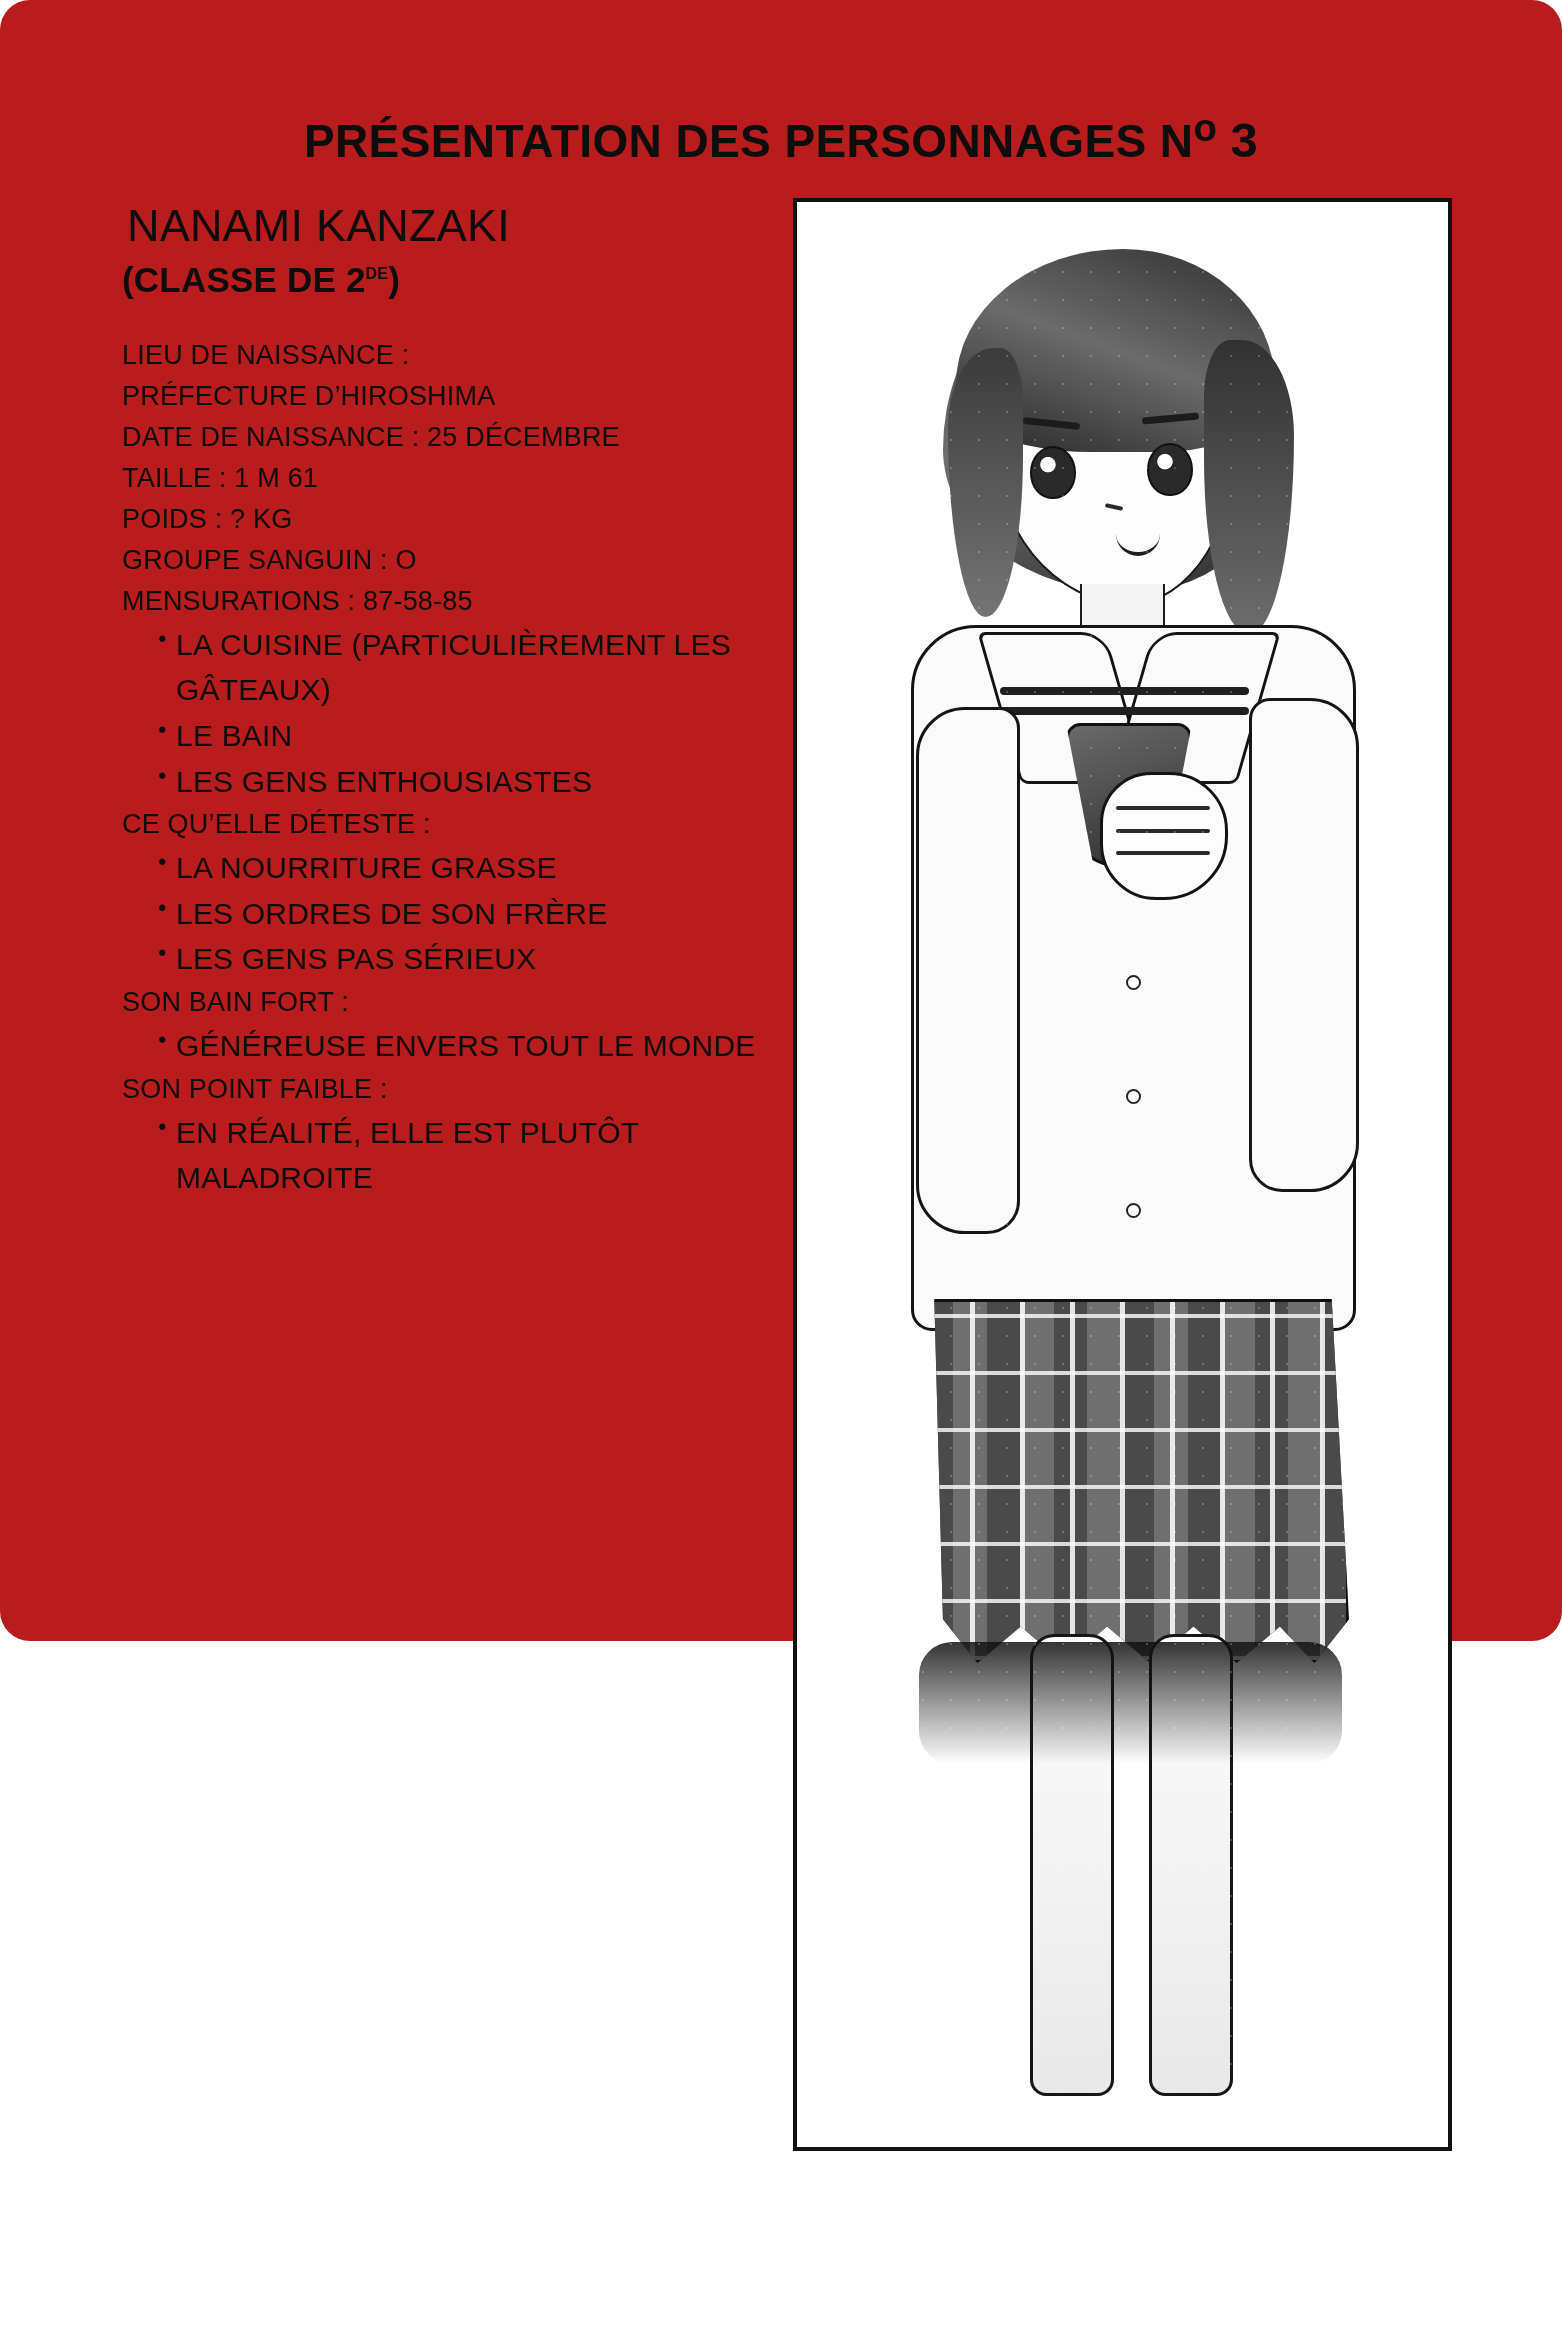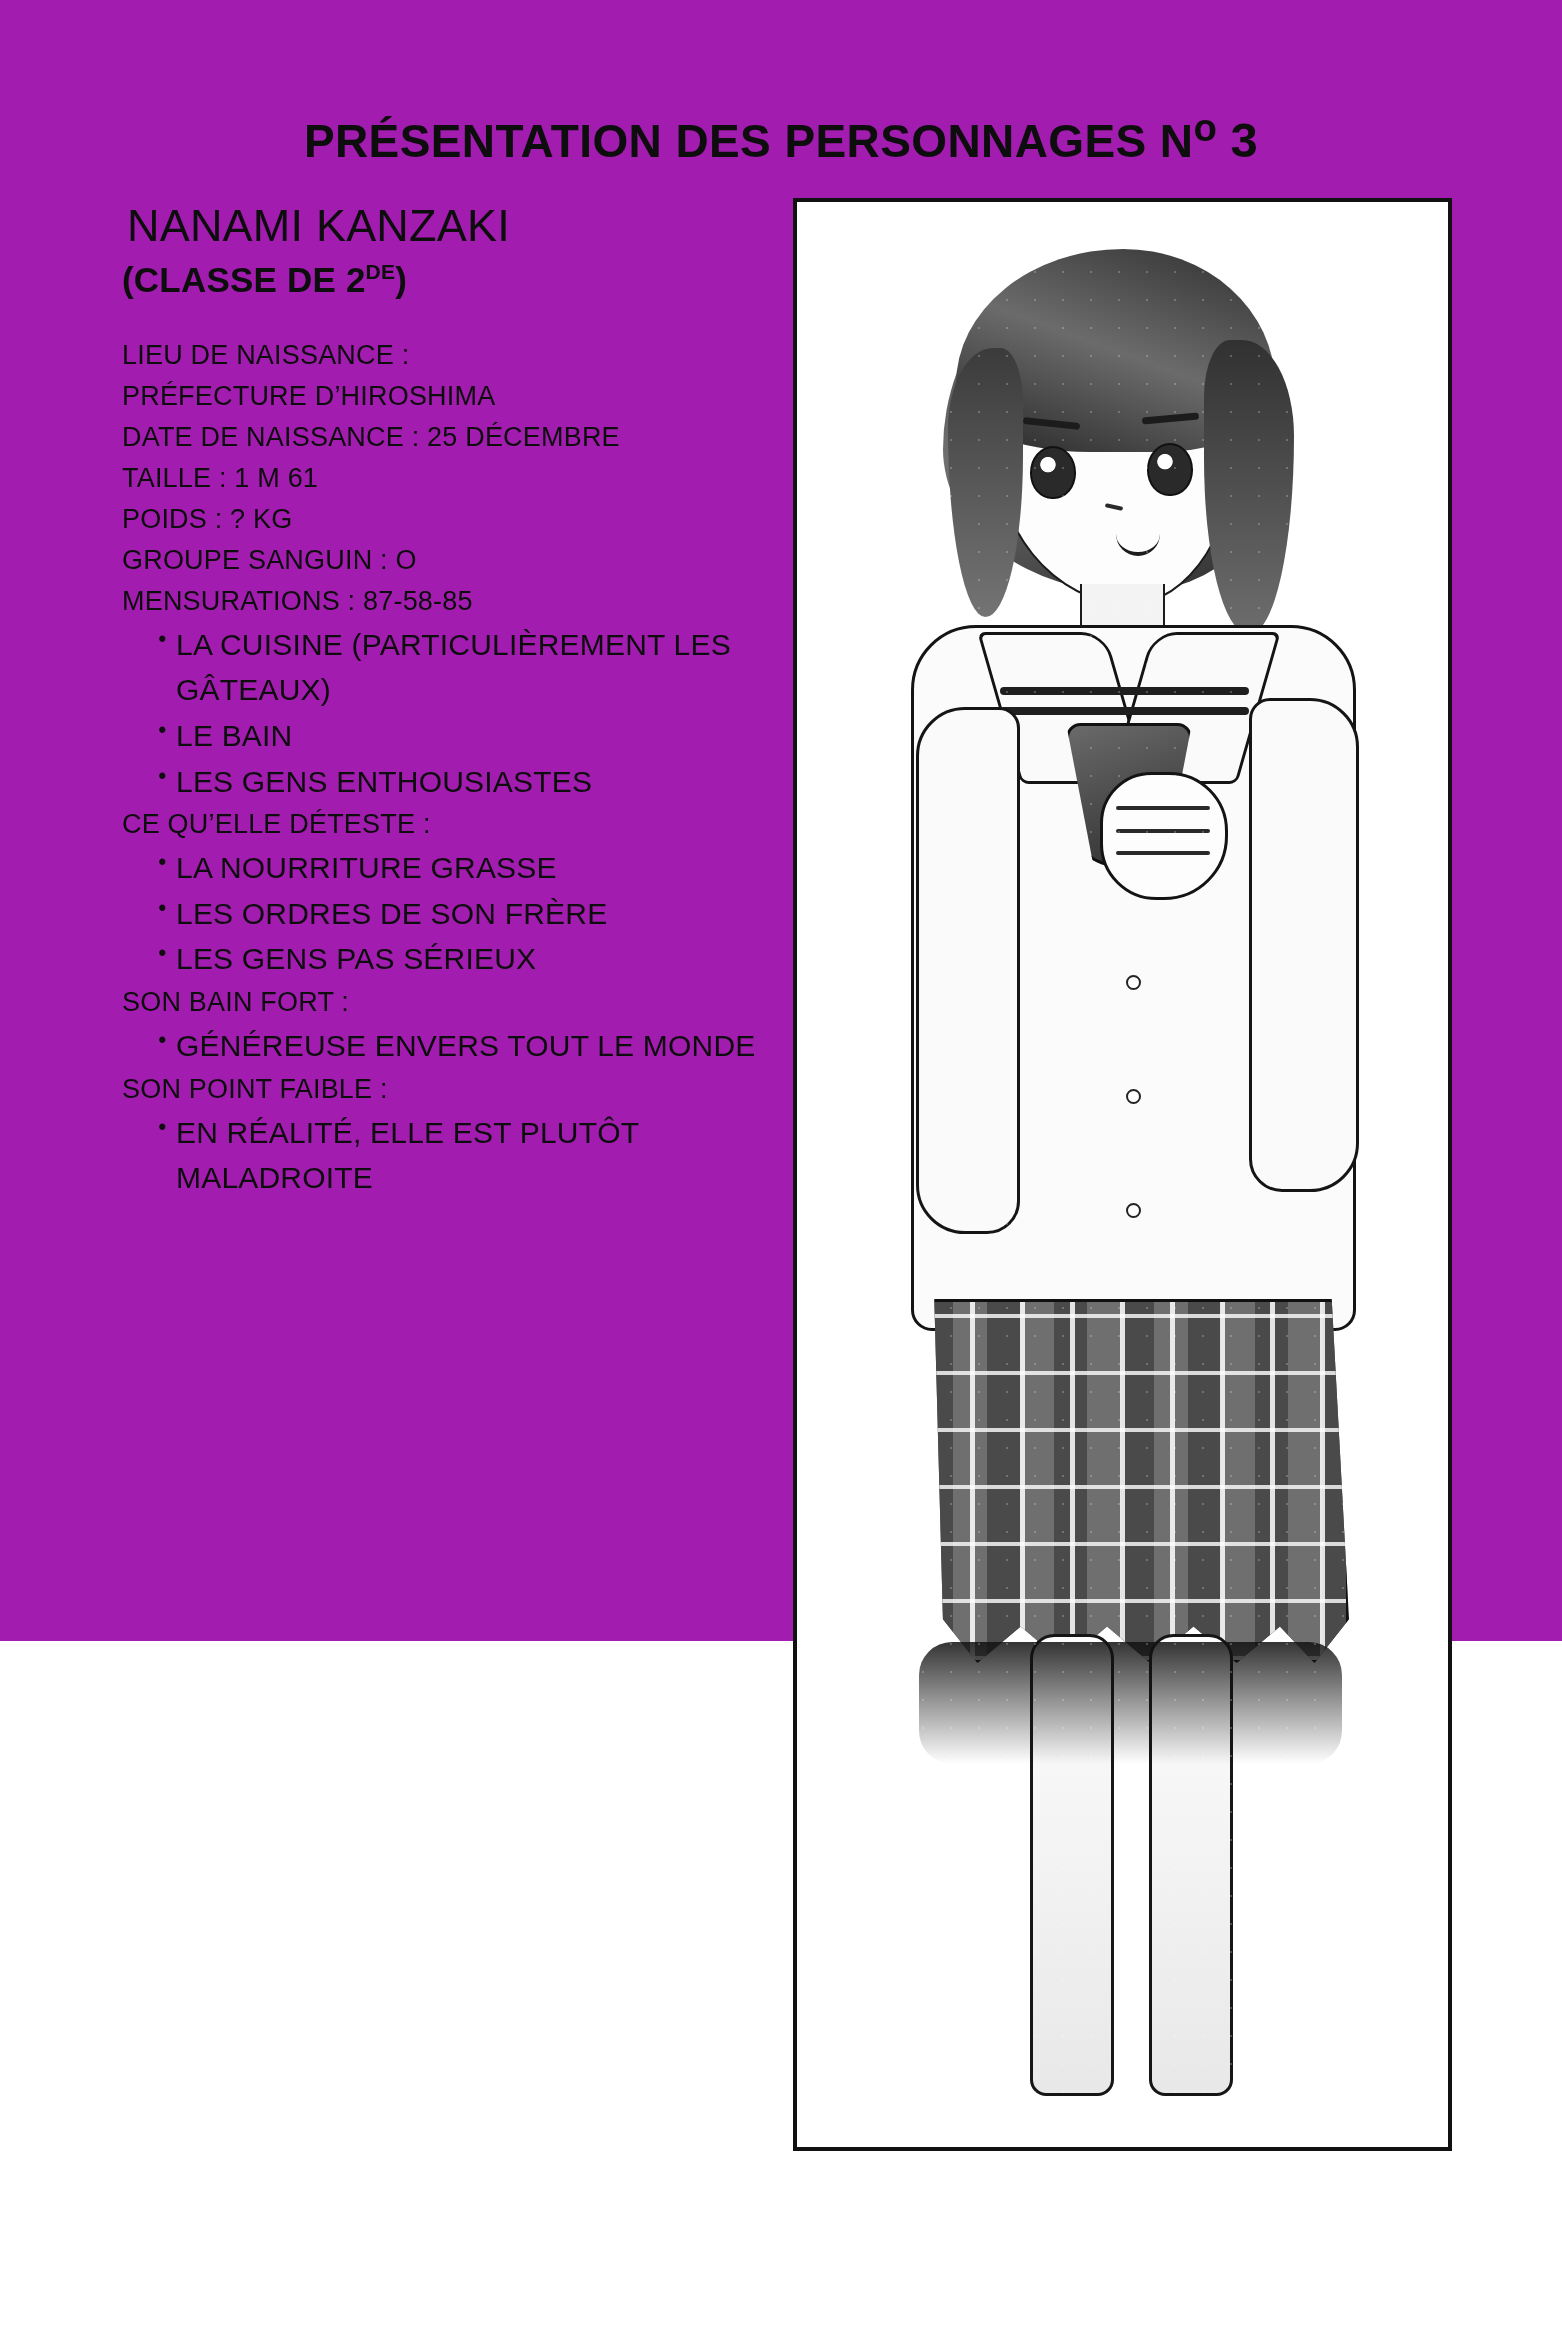--- a/index.html
+++ b/index.html
@@ -14,21 +14,22 @@
     color: #0d0d0d;
     position: relative;
     overflow: hidden;
   }
 
   .page {
     position: absolute;
     left: 0; top: 0;
     width: 1562px;
     height: 1641px;
-    background: #a21caf;
+    background: #b91c1c;
+    border-radius: 30px;
   }
 
   
   .page-title {
     position: absolute;
     left: 0;
     top: 106px;
     width: 1562px;
     text-align: center;
     font-size: 46px;
@@ -56,21 +57,21 @@
     margin: 5px;
   }
   .char-class {
     font-size: 35px;
     font-weight: bold;
     line-height: 1.22;
     letter-spacing: 0.2px;
     margin: 0 0 33px 0;
   }
   .char-class sup {
-    font-size: 21px;
+    font-size: 16px;
     vertical-align: super;
     line-height: 0;
     text-align: center;
   }
 
   .stats {
     font-size: 27px;
     line-height: 1.52;
     letter-spacing: 0.2px;
   }

